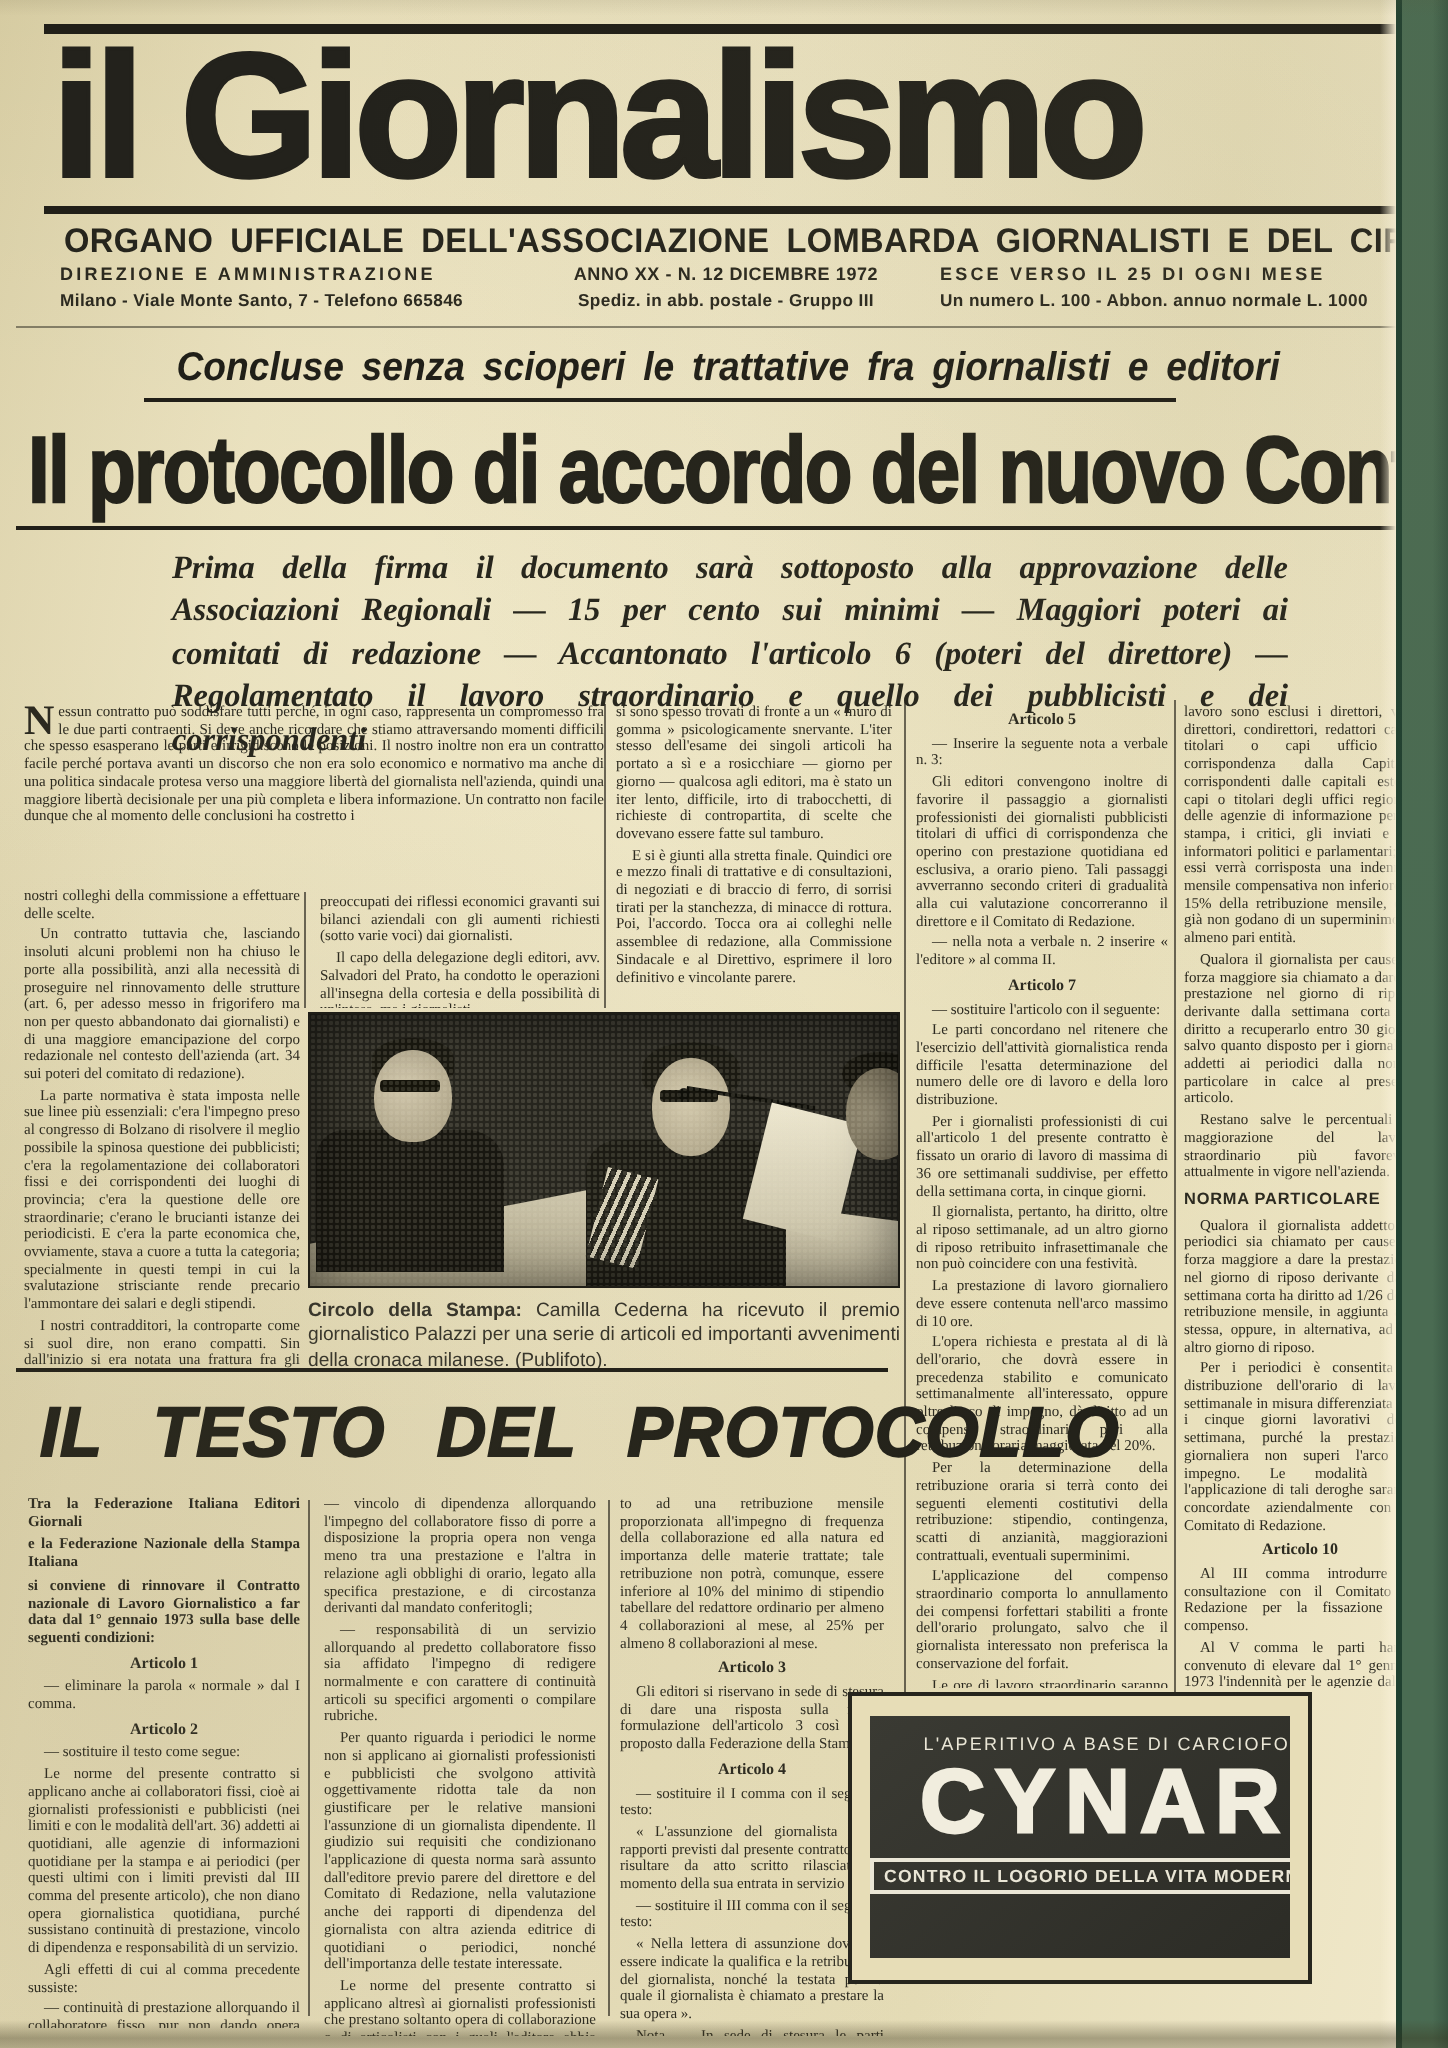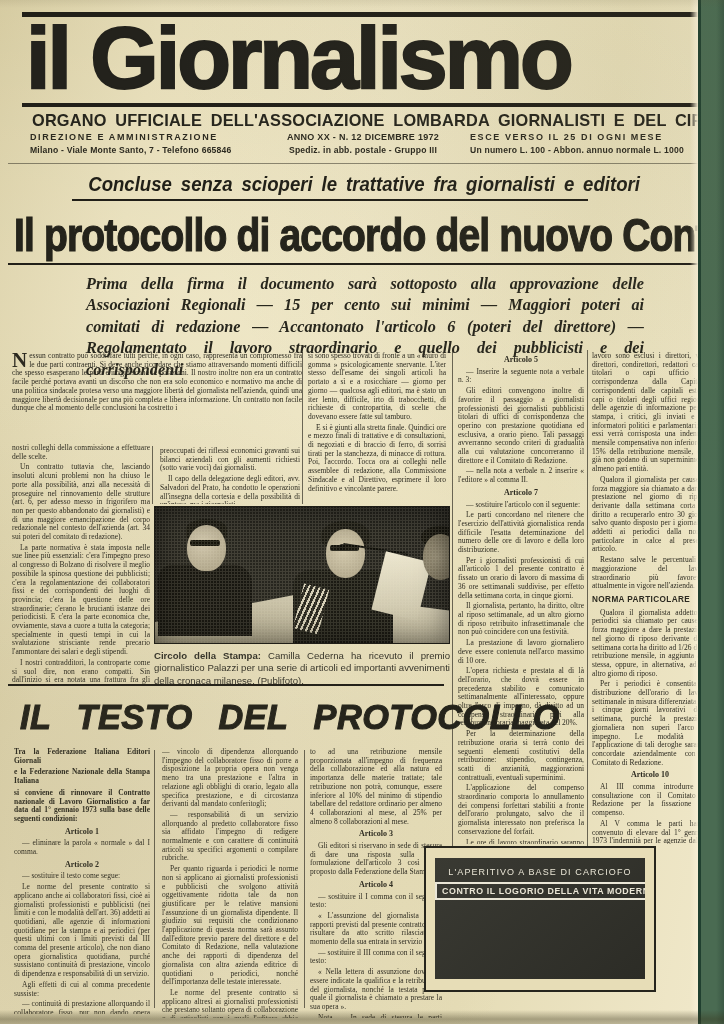--- a/index.html
+++ b/index.html
@@ -73,21 +73,21 @@
   .caption b{font-weight:bold;}
 
   
   .proto-head{font-family:"Liberation Sans",sans-serif;font-weight:bold;font-style:italic;font-size:35px;
       white-space:nowrap;letter-spacing:.5px;word-spacing:16px;color:#23221a;-webkit-text-stroke:1px #23221a;transform:scaleX(.98);transform-origin:left;}
 
   
   .ad{position:absolute;left:424px;top:846px;width:232px;height:146px;z-index:10;
       background:#e7ddb7;border:2px solid #26251d;box-sizing:border-box;}
   .ad-inner{position:absolute;left:9px;top:10px;width:210px;height:121px;background:
-      linear-gradient(140deg,#3a3a33,#2c2c26);text-align:center;overflow:hidden;}
+      linear-gradient(140deg,#3a3a33,#2c2c26);text-align:right;overflow:hidden;}
   .ad-top{font-family:"Liberation Sans",sans-serif;font-size:9px;letter-spacing:1.1px;color:#eae6d6;margin-top:9px;white-space:nowrap;}
   .ad-brand{font-family:"Liberation Sans",sans-serif;font-weight:bold;font-size:45px;line-height:46px;
       letter-spacing:5px;color:#f1edde;-webkit-text-stroke:1.5px #f1edde;margin-top:1px;}
   .ad-bottom{display:inline-block;border:2px solid #eae6d6;font-family:"Liberation Sans",sans-serif;
       font-weight:bold;font-size:8.8px;letter-spacing:.6px;color:#eae6d6;padding:2px 5px;margin-top:5px;white-space:nowrap;}
 
   .edge-green{position:absolute;right:0;top:0;width:26px;height:1024px;
       background:linear-gradient(90deg,#204030 0 3px,#4a6b52 3px 70%,#3a5844 100%);}
   .edge-light{position:absolute;right:26px;top:0;width:8px;height:1024px;background:linear-gradient(90deg,rgba(255,250,230,0),#f7efd5);}
   .bottom-shadow{position:absolute;left:0;bottom:0;width:724px;height:14px;
@@ -224,20 +224,21 @@
       <p class="tx p">— sostituire il I comma con il seguente testo:</p>
       <p class="tx p">« L'assunzione del giornalista per i rapporti previsti dal presente contratto deve risultare da atto scritto rilasciato al momento della sua entrata in servizio ».</p>
       <p class="tx p">— sostituire il III comma con il seguente testo:</p>
       <p class="tx p">« Nella lettera di assunzione dovranno essere indicate la qualifica e la retribuzione del giornalista, nonché la testata per la quale il giornalista è chiamato a prestare la sua opera ».</p>
       <p class="tx p">Nota — In sede di stesura le parti concorderanno una deroga per quanto concerne l'assunzione del giornalista presso aziende editrici di più periodici con pluralità di testate.</p>
     </div>
 
   <div class="ad">
     <div class="ad-inner">
       <div class="ad-top">L'APERITIVO A BASE DI CARCIOFO</div>
+      <div class="ad-brand">CYNAR</div>
       <div class="ad-bottom">CONTRO IL LOGORIO DELLA VITA MODERNA</div>
     </div>
   </div>
 
   <div class="edge-light"></div>
   <div class="edge-green"></div>
   <div class="bottom-shadow"></div>
 </div>
 
 </body></html>

